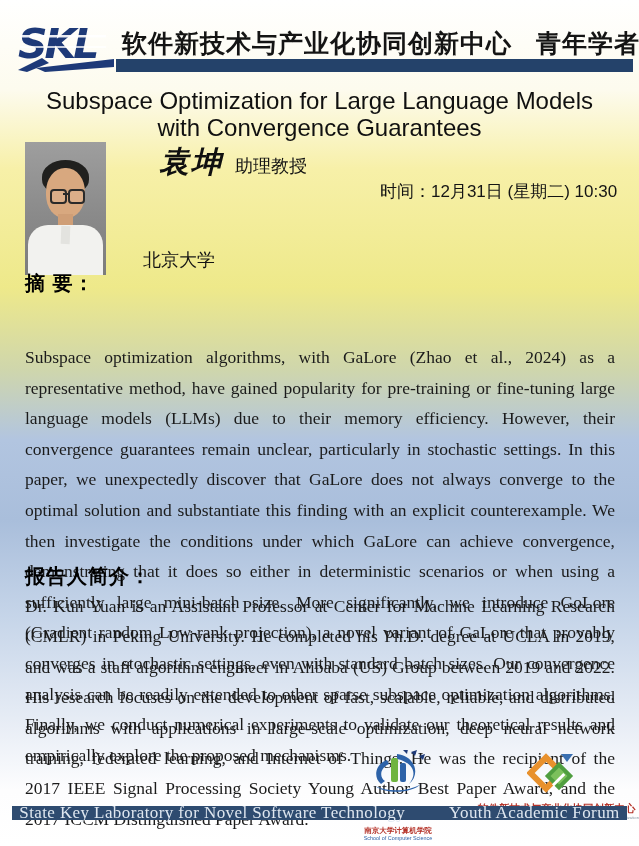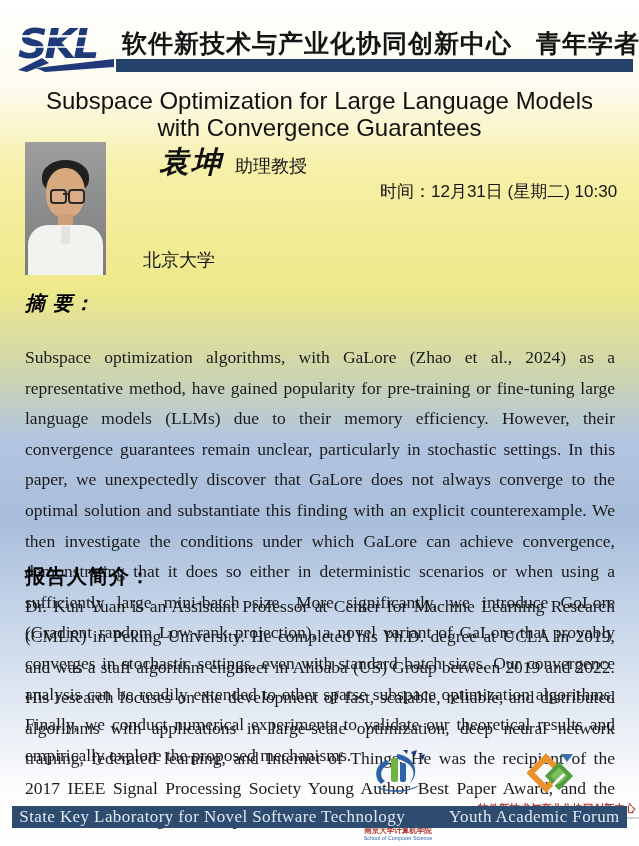--- a/index.html
+++ b/index.html
@@ -34,37 +34,37 @@
   .spk-name-row{position:absolute;left:143px;top:142px;white-space:nowrap;}
   .spk-name{font-size:30px;color:#101010;font-weight:600;font-style:italic;
     font-family:"DejaVu Serif","Liberation Serif",serif;letter-spacing:2px;margin-left:16px;}
   .spk-jobtitle{font-size:18px;color:#141414;margin-left:12px;font-style:normal;}
   .spk-center{position:absolute;left:143px;top:180px;font-size:18px;color:#141414;}
   .spk-univ{position:absolute;left:143px;top:248px;font-size:18px;color:#141414;}
   .spk-time{position:absolute;left:380px;top:180px;font-size:17px;color:#141414;white-space:nowrap;}
   .spk-loc{position:absolute;left:380px;top:248px;font-size:17px;color:#141414;white-space:nowrap;}
   
   .sec-heading{position:absolute;left:25px;font-size:20px;font-weight:bold;color:#000;letter-spacing:1px;}
-  .abstract-heading{top:290px;font-style:italic;}
+  .abstract-heading{top:270px;}
   .abstract-body{position:absolute;left:25px;top:302px;width:590px;
     font-family:"Liberation Serif",serif;font-size:17.5px;line-height:30.6px;
     color:#1b1b1b;text-align:justify;margin-top:40px;}
   .bio-heading{top:563px;}
   .bio-body{position:absolute;left:25px;top:591px;width:590px;
     font-family:"Liberation Serif",serif;font-size:17.5px;line-height:30.4px;
     color:#1b1b1b;text-align:justify;}
   
   .logo-nju{position:absolute;left:352px;top:750px;width:92px;text-align:center;}
   .logo-nju .cap-cn{font-size:7.5px;color:#b5342a;font-weight:bold;line-height:9px;margin-top:28px;}
   .logo-nju .cap-en{font-size:6px;color:#2d62a8;line-height:7px;transform:scale(.9);}
   .logo-cic{position:absolute;left:478px;top:752px;width:150px;text-align:center;}
   .logo-cic .cap-cn{font-size:10.5px;color:#b5342a;font-weight:bold;line-height:13px;white-space:nowrap;}
   .logo-cic .cap-en{font-size:4.6px;color:#8a9aa8;line-height:6px;white-space:nowrap;transform:scale(.92);}
   
-  .footer-bar{position:absolute;left:12px;right:12px;top:806px;height:22px;background:#2e4b70;
+  .footer-bar{position:absolute;left:12px;right:12px;top:806px;height:14px;background:#2e4b70;
     display:flex;align-items:center;justify-content:center;
     font-family:"Liberation Serif",serif;font-size:17px;color:#dfe7f0;letter-spacing:.4px;white-space:nowrap;}
   .footer-bar .gap{display:inline-block;width:44px;}
 </style>
 </head>
 <body>
 
 <div class="page">
 
   <svg class="skl-logo" viewBox="0 0 98 50" xmlns="http://www.w3.org/2000/svg">

